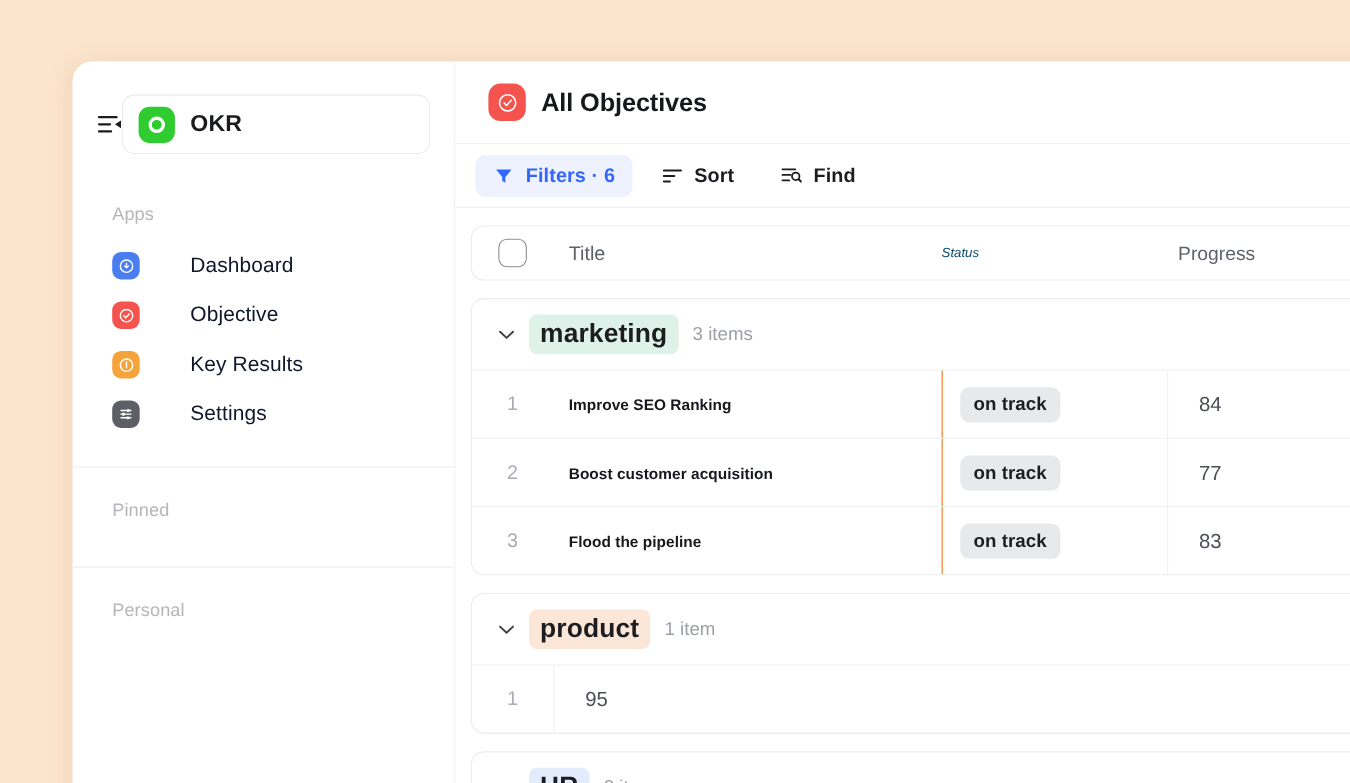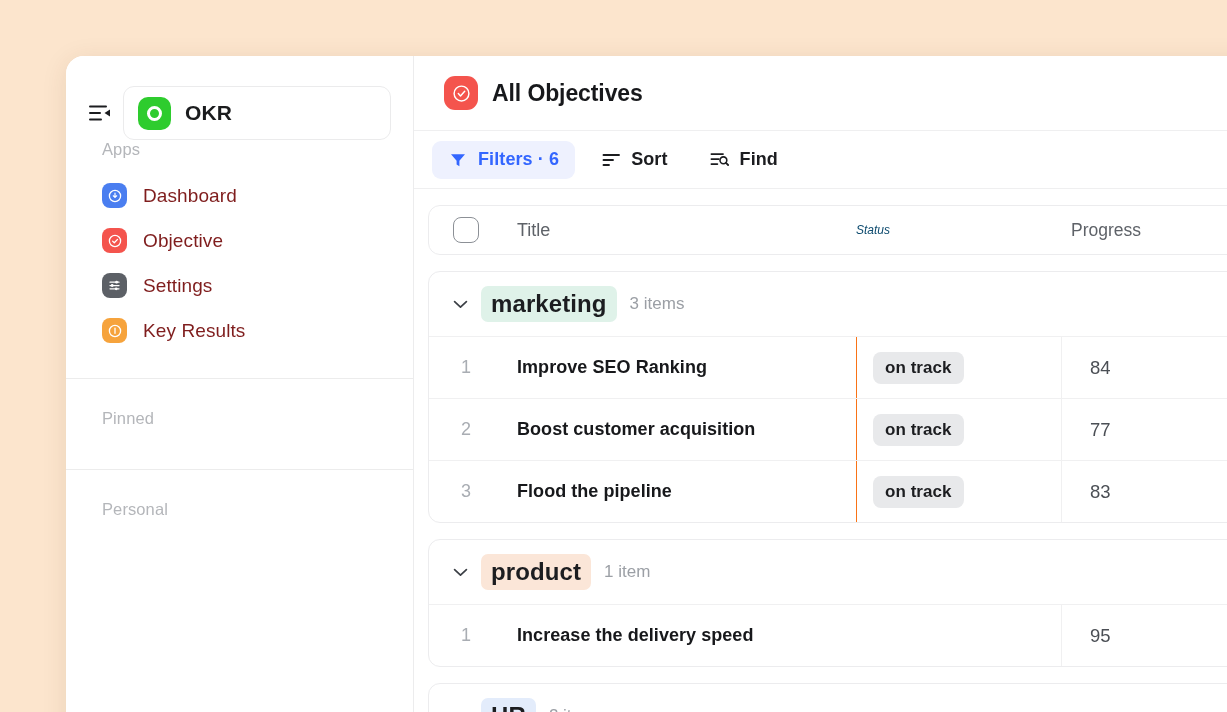--- a/index.html
+++ b/index.html
@@ -37,21 +37,21 @@
     background: #ffffff;
     border-right: 1px solid #ececed;
     display: flex;
     flex-direction: column;
     padding-top: 0;
   }
 
   .ws-row {
     display: flex;
     align-items: center;
-    gap: 12px;
+    gap: 0;
     padding: 30px 22px 0 23px;
   }
 
   .collapse-icon {
     width: 22px;
     height: 22px;
     flex: 0 0 22px;
     display: flex;
     align-items: center;
     justify-content: center;
@@ -96,21 +96,21 @@
     letter-spacing: 0.1px;
   }
 
   .section-label {
     font-size: 16.5px;
     color: #b4b6ba;
     padding: 0 0 0 36px;
     letter-spacing: 0.1px;
   }
 
-  .apps-label { }
+  .apps-label { margin-top: 46px; }
 
   .nav-list {
     margin-top: 18px;
     display: flex;
     flex-direction: column;
     gap: 8px;
     padding-bottom: 18px;
   }
 
   .nav-item {
@@ -127,22 +127,23 @@
     height: 25px;
     flex: 0 0 25px;
     border-radius: 8px;
     display: flex;
     align-items: center;
     justify-content: center;
   }
 
   .nav-label {
     font-size: 19px;
-    color: #7f1d1d;
+    color: #0f172a;
     letter-spacing: 0.1px;
+    margin-left: 30px;
   }
 
   .side-divider {
     height: 1px;
     background: #ececec;
     margin: 11px 0 0 0;
   }
 
   .pinned-block,
   .personal-block {
@@ -343,21 +344,21 @@
     font-size: 18px;
     color: #a9adb3;
   }
 
   .cell-title {
     flex: 1;
     min-width: 0;
     display: flex;
     align-items: center;
     padding-left: 14px;
-    font-size: 18px;
+    font-size: 14px;
     font-weight: 700;
     color: #17181b;
     letter-spacing: 0.05px;
   }
 
   .cell-status {
     width: 205px;
     flex: 0 0 205px;
     display: flex;
     align-items: center;
@@ -428,39 +429,39 @@
         <span class="nav-icon" style="background:#f4544d">
           <svg width="14" height="14" viewBox="0 0 14 14" fill="none">
             <circle cx="7" cy="7" r="5.6" stroke="#fff" stroke-width="1.3"></circle>
             <path d="M4.6 7.1L6.3 8.8L9.5 5.4" stroke="#fff" stroke-width="1.3" stroke-linecap="round" stroke-linejoin="round"></path>
           </svg>
         </span>
         <span class="nav-label">Objective</span>
       </div>
 
       <div class="nav-item">
+        <span class="nav-icon" style="background:#f6a33c">
+          <svg width="14" height="14" viewBox="0 0 14 14" fill="none">
+            <circle cx="7" cy="7" r="5.6" stroke="#fff" stroke-width="1.3"></circle>
+            <path d="M7 4.1V9.3" stroke="#fff" stroke-width="1.3" stroke-linecap="round"></path>
+          </svg>
+        </span>
+        <span class="nav-label">Key Results</span>
+      </div>
+
+      <div class="nav-item">
         <span class="nav-icon" style="background:#5c6066">
           <svg width="15" height="15" viewBox="0 0 15 15" fill="none">
             <path d="M3 4.2H12M3 7.5H12M3 10.8H12" stroke="#fff" stroke-width="1.25" stroke-linecap="round"></path>
             <circle cx="9.6" cy="4.2" r="1.4" fill="#fff"></circle>
             <circle cx="5.2" cy="7.5" r="1.4" fill="#fff"></circle>
             <circle cx="9.2" cy="10.8" r="1.4" fill="#fff"></circle>
           </svg>
         </span>
         <span class="nav-label">Settings</span>
-      </div>
-
-      <div class="nav-item">
-        <span class="nav-icon" style="background:#f6a33c">
-          <svg width="14" height="14" viewBox="0 0 14 14" fill="none">
-            <circle cx="7" cy="7" r="5.6" stroke="#fff" stroke-width="1.3"></circle>
-            <path d="M7 4.1V9.3" stroke="#fff" stroke-width="1.3" stroke-linecap="round"></path>
-          </svg>
-        </span>
-        <span class="nav-label">Key Results</span>
       </div>
     </nav>
 
     <div class="side-divider"></div>
 
     <div class="pinned-block">
       <div class="section-label">Pinned</div>
     </div>
 
     <div class="side-divider"></div>
@@ -577,21 +578,20 @@
             <svg width="15" height="9" viewBox="0 0 15 9" fill="none">
               <path d="M1.6 1.6L7.5 7.2L13.4 1.6" stroke="#3c4046" stroke-width="1.7" stroke-linecap="round" stroke-linejoin="round"></path>
             </svg>
           </span>
           <span class="group-badge" style="background:#fbe6d8">product</span>
           <span class="group-count">1 item</span>
         </div>
 
         <div class="data-row">
           <div class="cell-num">1</div>
-          <div class="cell-title">Increase the delivery speed</div>
           <div class="cell-progress">95</div>
         </div>
       </div>
 
       <div class="table-card">
         <div class="group-head">
           <span class="chev">
             <svg width="15" height="9" viewBox="0 0 15 9" fill="none">
               <path d="M1.6 1.6L7.5 7.2L13.4 1.6" stroke="#3c4046" stroke-width="1.7" stroke-linecap="round" stroke-linejoin="round"></path>
             </svg>

